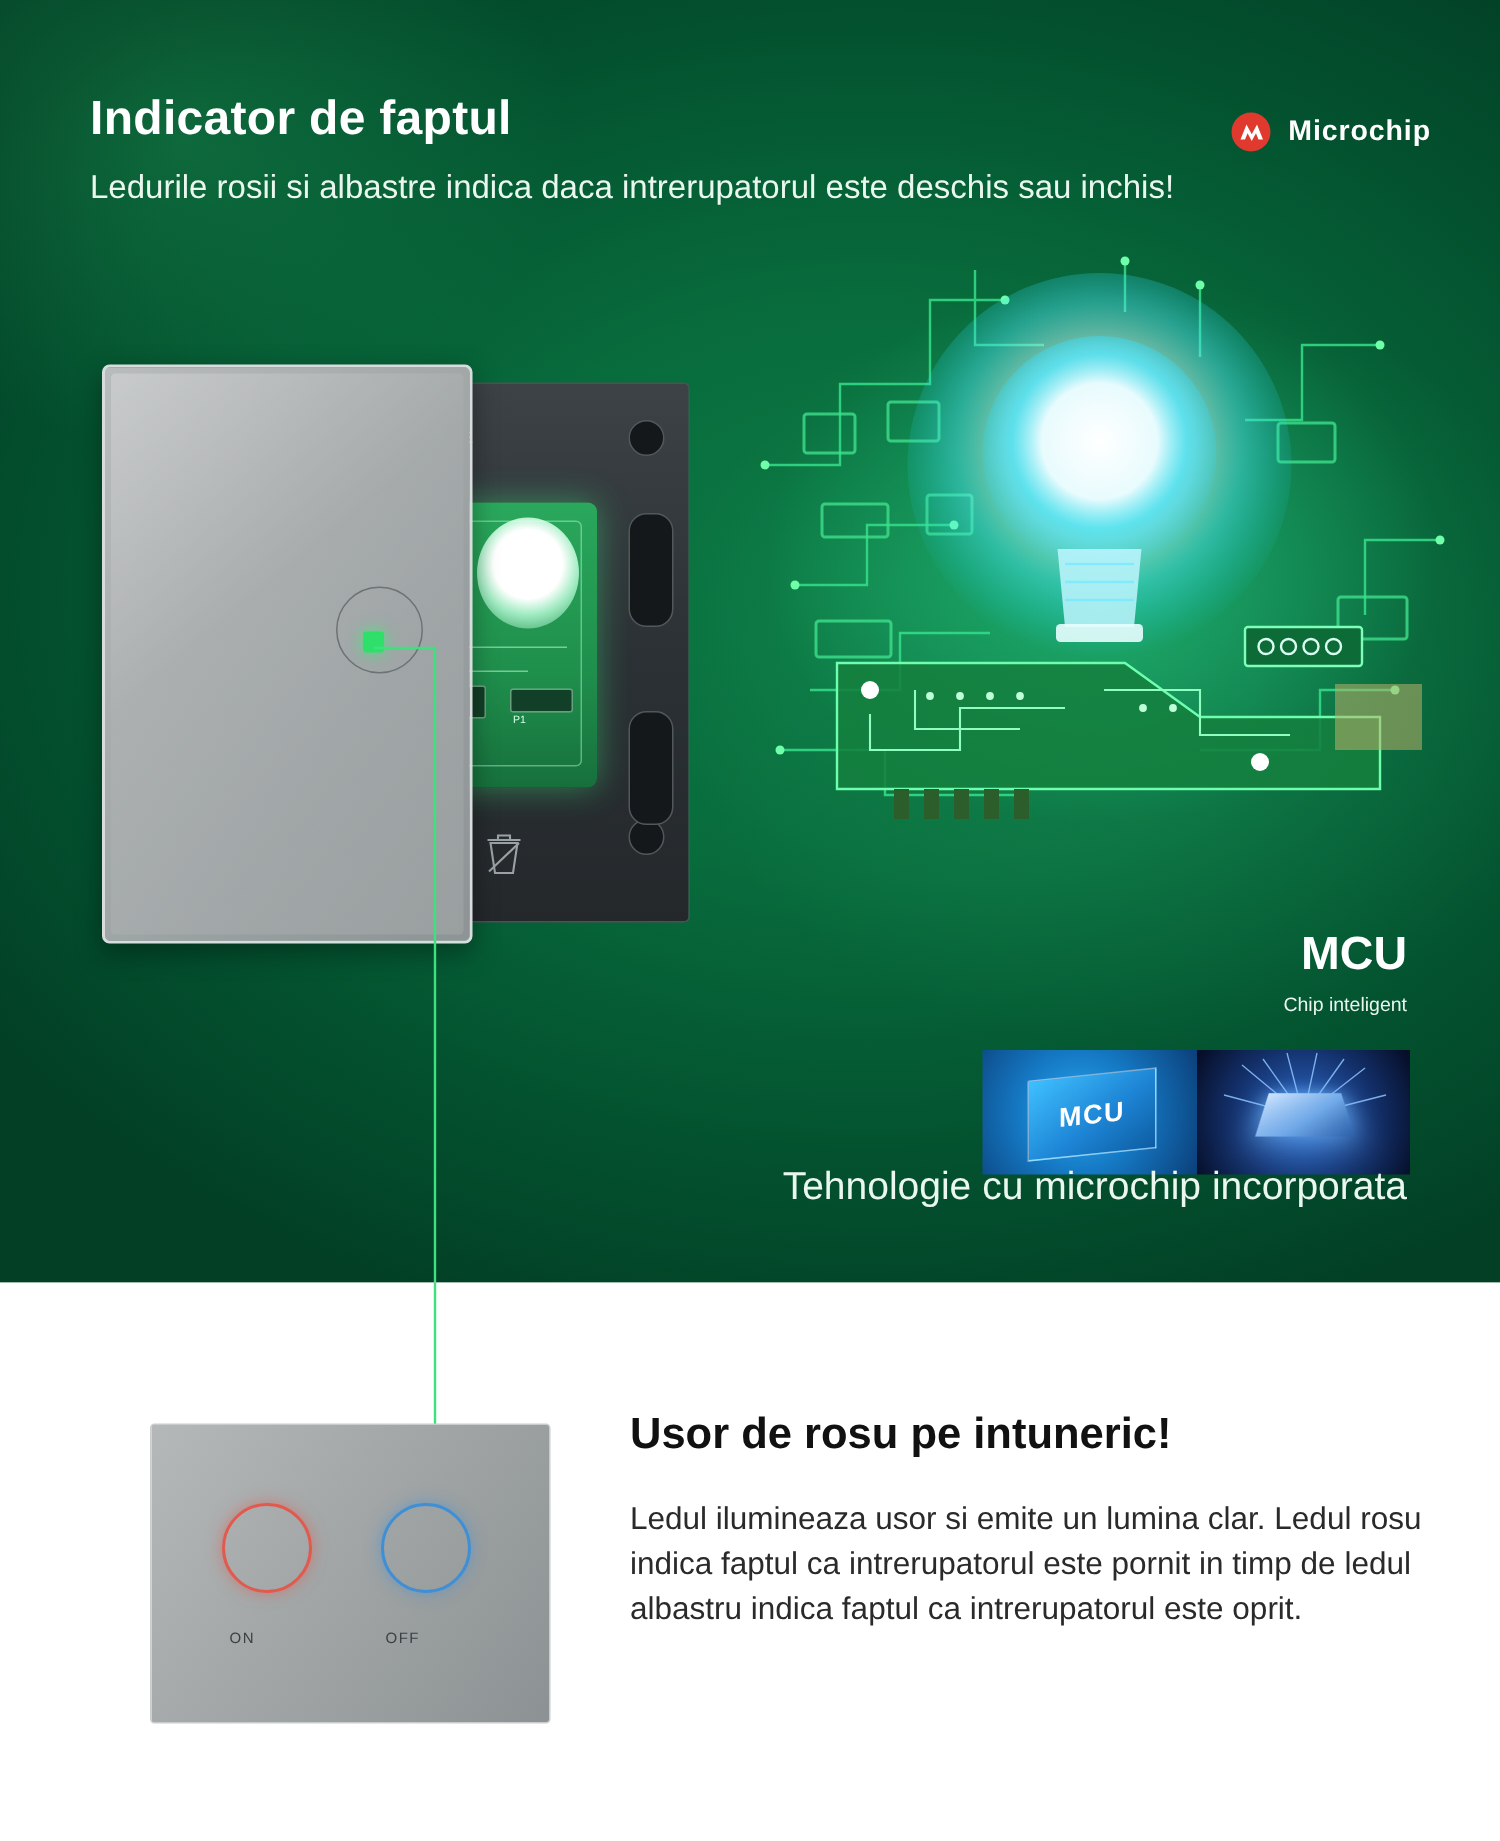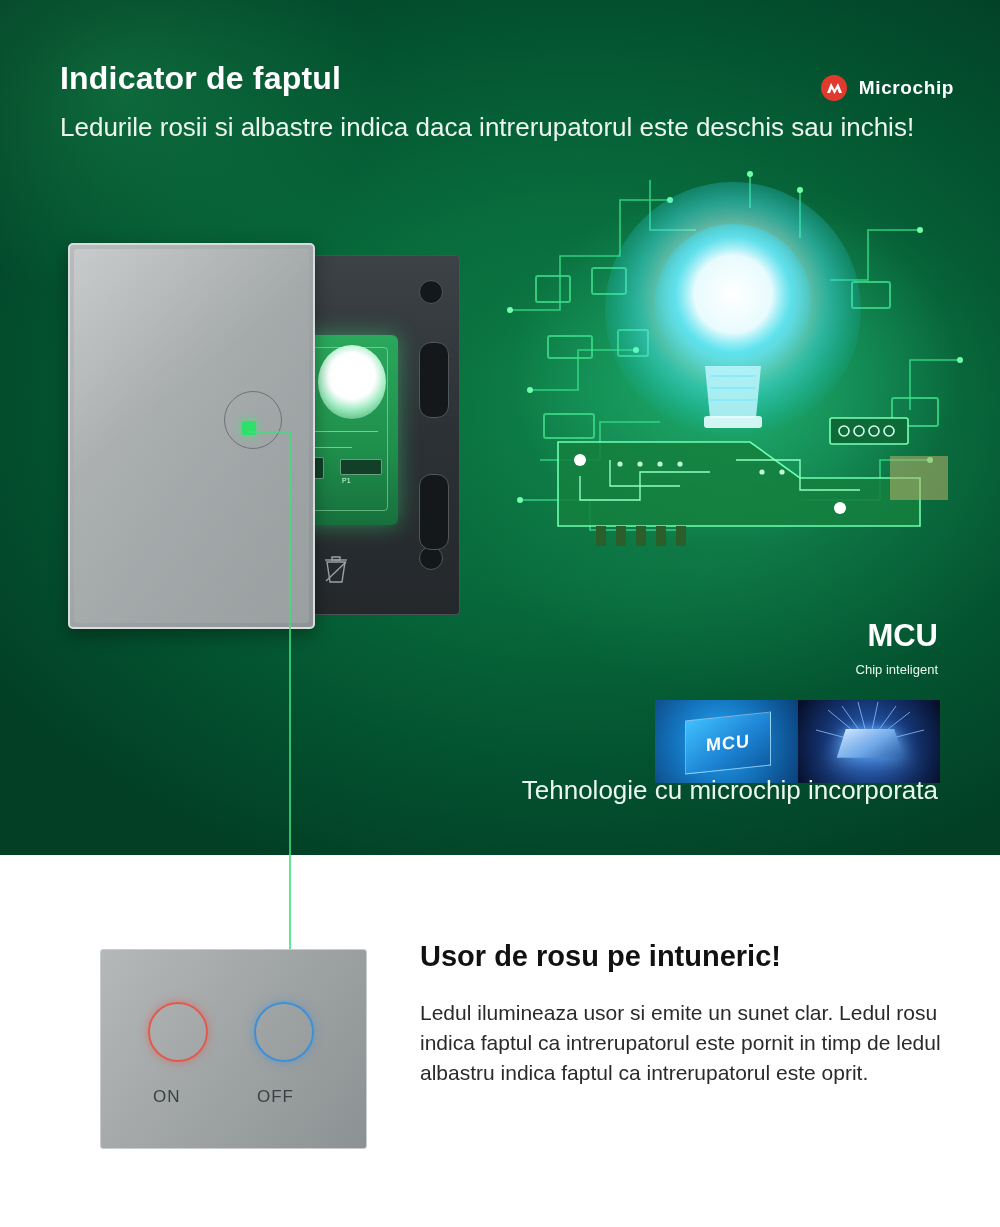--- a/index.html
+++ b/index.html
@@ -70,21 +70,21 @@
     left: 60px; top: 60px;
     color: #ffffff;
     font-size: 32px;
     font-weight: bold;
     letter-spacing: 0.2px;
   }
   .subhead {
     position: absolute;
     left: 60px; top: 112px;
     color: #eaf7ef;
-    font-size: 26px;
+    font-size: 22px;
     font-weight: normal;
   }
 
   
   .switch-assembly {
     position: absolute;
     left: 68px; top: 243px;
     width: 390px; height: 382px;
   }
   .switch-backplate {
@@ -281,21 +281,21 @@
     position: absolute;
     width: 56px; height: 56px;
     border-radius: 50%;
     border: 2px solid;
   }
   .ring.on { left: 47px; top: 52px; border-color: #e05a4e; box-shadow: 0 0 10px rgba(224,90,78,0.55); }
   .ring.off { left: 153px; top: 52px; border-color: #3f8fd6; box-shadow: 0 0 10px rgba(63,143,214,0.55); }
   .ring-label {
     position: absolute;
     color: #3b4042;
-    font-size: 17px;
+    font-size: 10px;
     letter-spacing: 1px;
   }
   .ring-label.on { left: 52px; top: 137px; }
   .ring-label.off { left: 156px; top: 137px; }
 
   .b-title {
     position: absolute;
     left: 420px; top: 85px;
     color: #111111;
     font-size: 29px;
@@ -510,16 +510,16 @@
     </svg>
 
     <div class="panel2">
       <div class="ring on"></div>
       <div class="ring off"></div>
       <div class="ring-label on">ON</div>
       <div class="ring-label off">OFF</div>
     </div>
 
     <div class="b-title">Usor de rosu pe intuneric!</div>
-    <div class="b-body">Ledul ilumineaza usor si emite un sunet clar. Ledul rosu indica faptul ca intrerupatorul este pornit in timp de ledul albastru indica faptul ca intrerupatorul este oprit.</div>
+    <div class="b-body">Ledul ilumineaza usor si emite un lumina clar. Ledul rosu indica faptul ca intrerupatorul este pornit in timp de ledul albastru indica faptul ca intrerupatorul este oprit.</div>
   </div>
 
 </div>
 
 </body></html>

